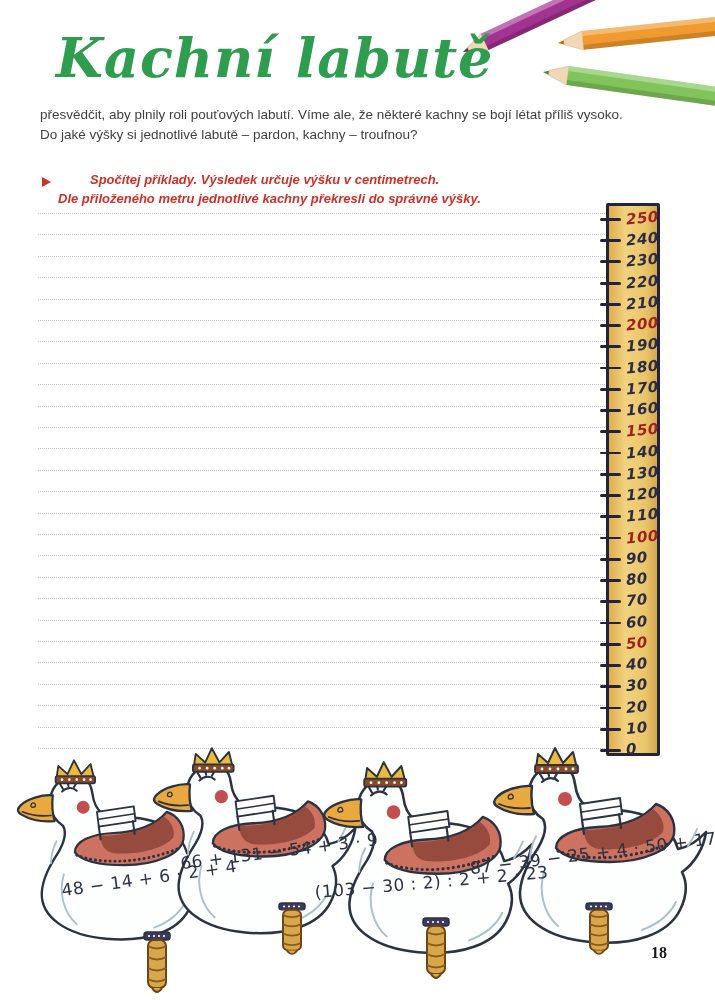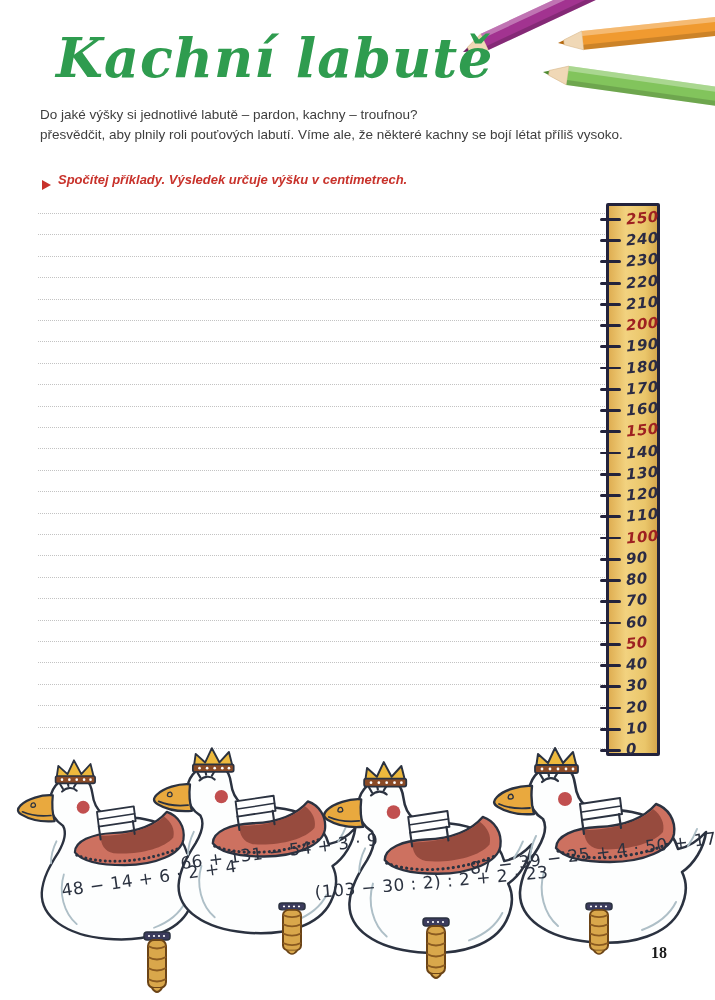--- a/index.html
+++ b/index.html
@@ -11,21 +11,21 @@
          font:italic 900 54px "DejaVu Serif",serif;
          color:#2f9c4f;letter-spacing:1px;white-space:nowrap;}
 
   
   .intro{position:absolute;left:40px;top:105px;font-size:13.5px;line-height:19.5px;
          color:#3e3e3e;white-space:nowrap;}
 
   
   .instr{position:absolute;left:42px;top:171px;color:#c8322b;
          font:italic 600 13px "Liberation Sans",sans-serif;line-height:18.5px;}
-  .instr .row{display:flex;align-items:flex-end;}
+  .instr .row{display:flex;align-items:center;gap:32px;}
   .marker{display:inline-block;width:0;height:0;margin:3px 7px 0 0;
           border-left:9px solid #c8322b;border-top:5.5px solid transparent;
           border-bottom:5.5px solid transparent;}
   .instr .row2{margin-left:16px;}
 
   
   .wlines{position:absolute;left:38px;top:213px;width:569px;height:540px;}
   .wline{position:absolute;left:0;width:100%;border-top:1.5px dotted #c3c3c3;}
 
   
@@ -76,29 +76,30 @@
       <polygon points="6,-2.4 25,-9.5 25,9.5 6,2.4" fill="#f0d8b6" stroke="#d8b88c" stroke-width="0.6"></polygon>
       <rect x="25" y="-9.5" width="185" height="19" fill="#82c45c"></rect>
       <rect x="25" y="-9.5" width="185" height="5" fill="#ffffff" opacity="0.32"></rect>
       <rect x="25" y="4.5" width="185" height="5" fill="#000000" opacity="0.15"></rect>
     </g>
   </svg>
 
   <div class="title">Kachní labutě</div>
 
   <div class="intro">
+    <div>přesvědčit, aby plnily roli pouťových labutí. Víme ale, že některé kachny se bojí létat příliš vysoko.</div>
     <div>Do jaké výšky si jednotlivé labutě – pardon, kachny – troufnou?</div>
-    <div>přesvědčit, aby plnily roli pouťových labutí. Víme ale, že některé kachny se bojí létat příliš vysoko.</div>
   </div>
 
   <div class="instr">
     <div class="row">
       <span class="marker"></span>
       <span>Spočítej příklady. Výsledek určuje výšku v centimetrech.</span>
     </div>
+    <div class="row2">Dle přiloženého metru jednotlivé kachny překresli do správné výšky.</div>
   </div>
 
   <div class="wlines">
       <div class="wline" style="top: 0px;"></div>
       <div class="wline" style="top: 21.4px;"></div>
       <div class="wline" style="top: 42.8px;"></div>
       <div class="wline" style="top: 64.2px;"></div>
       <div class="wline" style="top: 85.6px;"></div>
       <div class="wline" style="top: 107px;"></div>
       <div class="wline" style="top: 128.4px;"></div>

